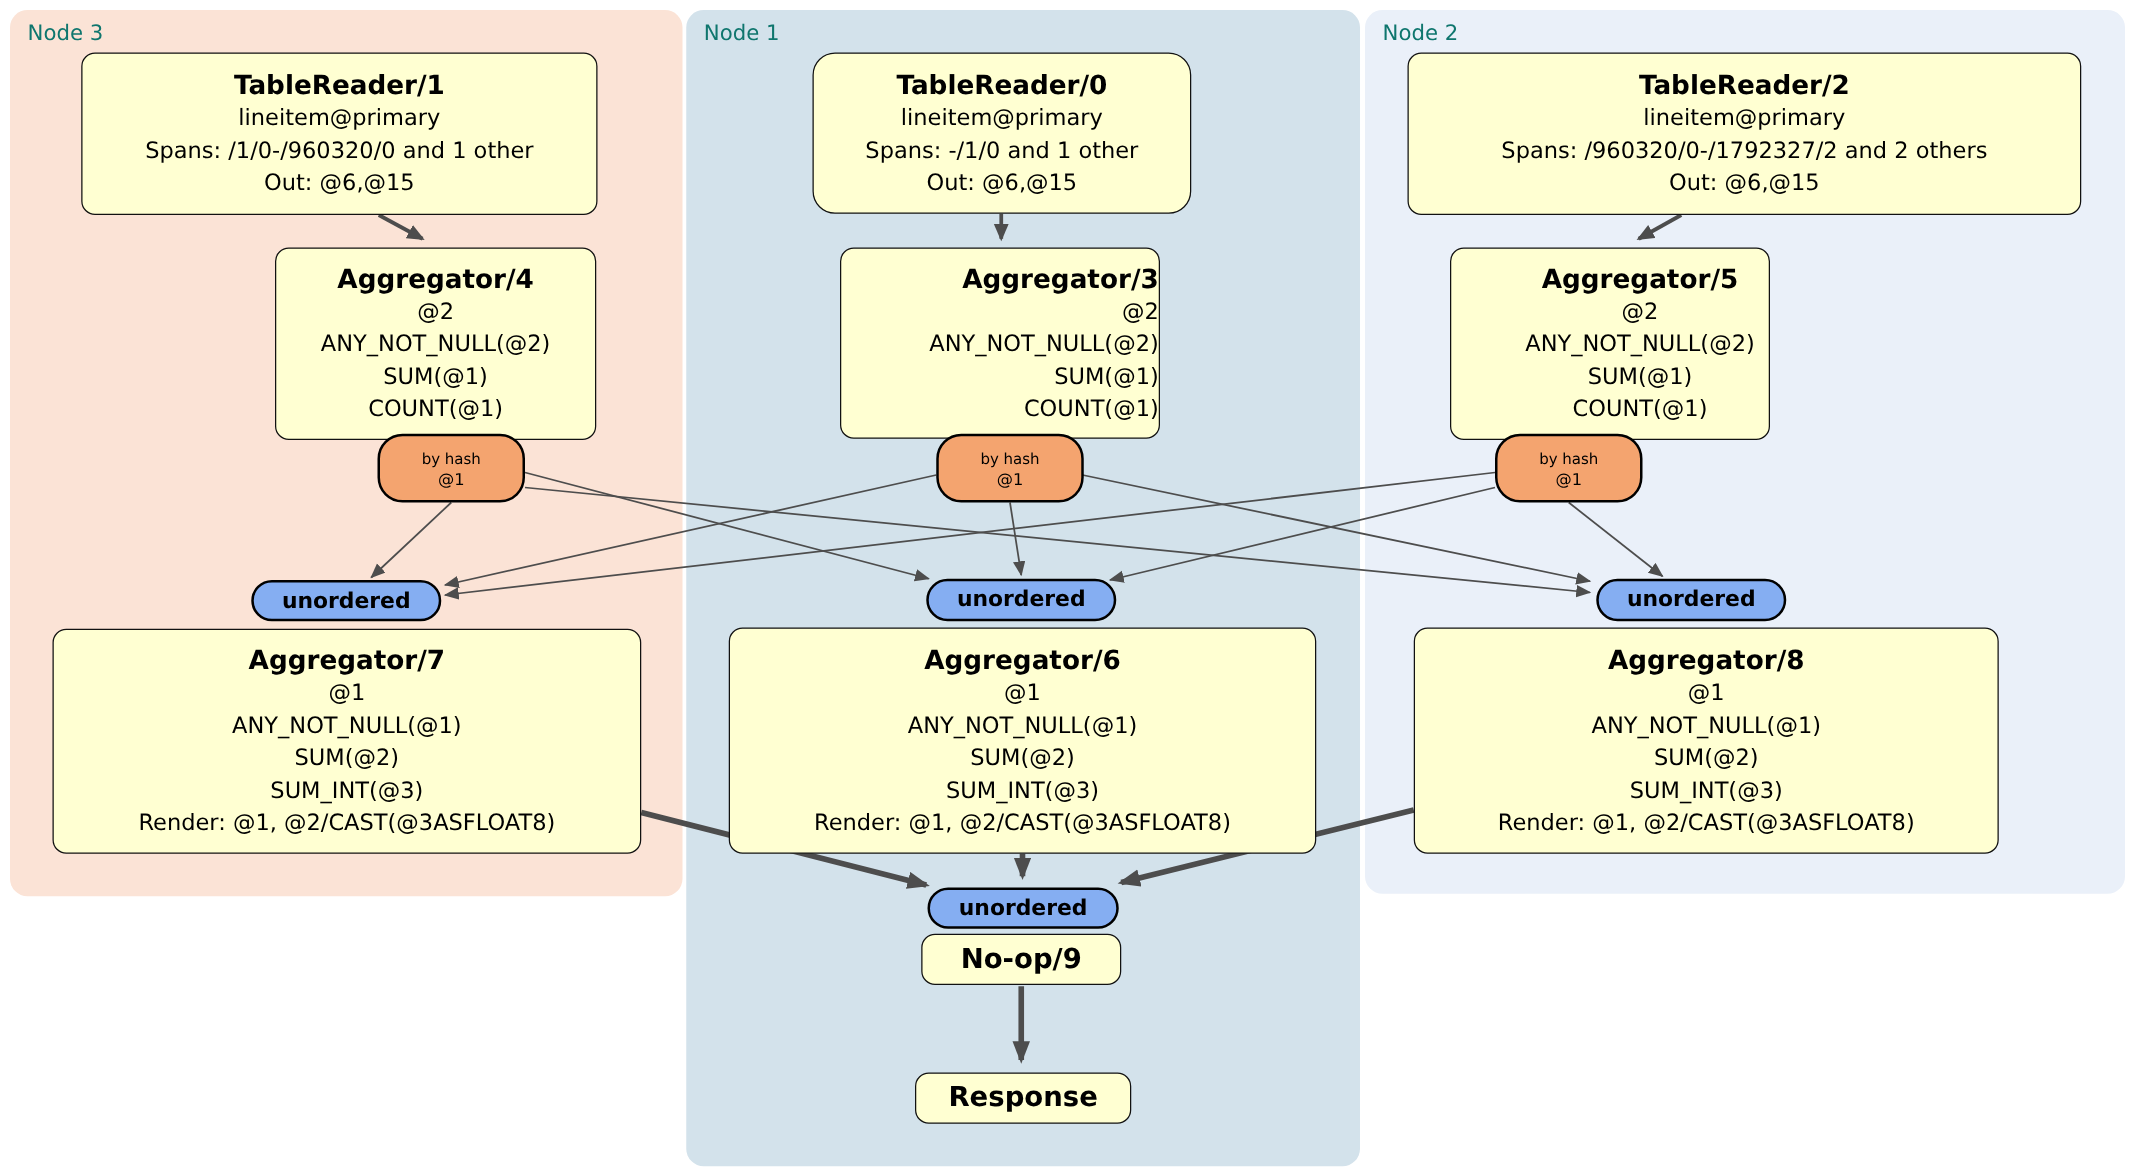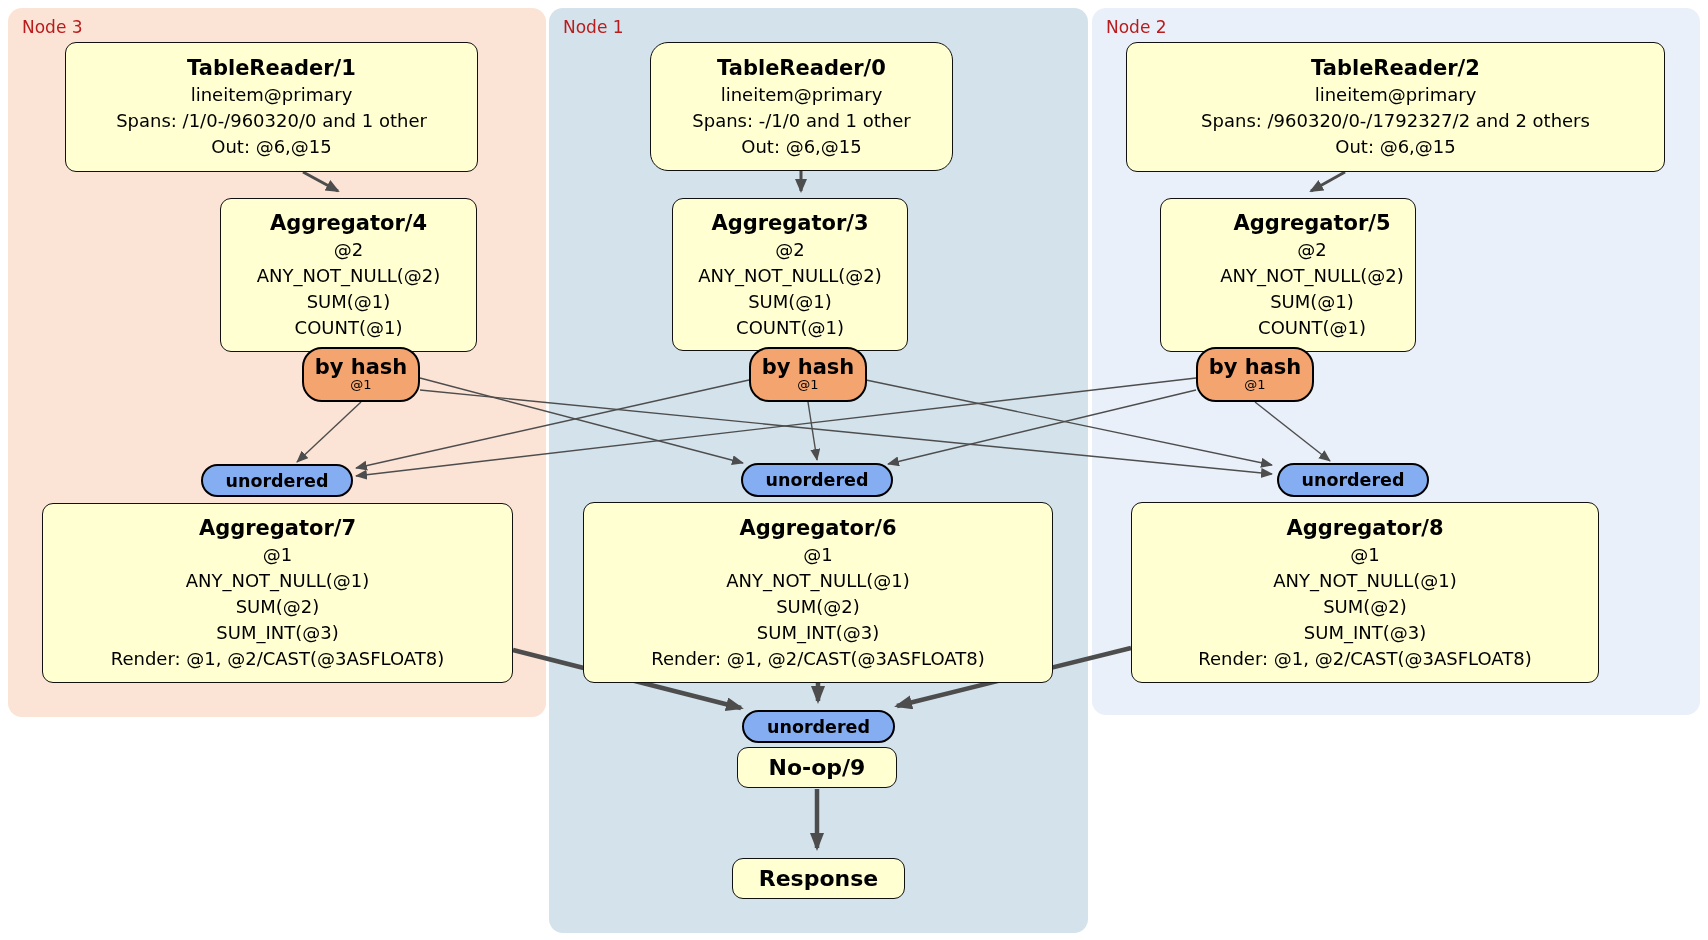--- a/index.html
+++ b/index.html
@@ -3,37 +3,37 @@
 <meta charset="utf-8">
 <style>
   html,body { margin:0; padding:0; background:#ffffff; }
   .canvas {
     position:relative; width:1708px; height:940px; overflow:hidden;
     background:#ffffff;
     font-family:"DejaVu Sans","Liberation Sans",sans-serif;
     color:var(--text);
   }
   .panel { position:absolute; border-radius:14px; z-index:0; }
-  .panel-label { position:absolute; top:9px; left:14px; font-size:17px; color:#b91c1c; }
+  .panel-label { position:absolute; top:9px; left:14px; font-size:17px; color:#0f766e; }
   svg.edges { position:absolute; left:0; top:0; z-index:1; }
   .pbox {
     position:absolute; z-index:2; box-sizing:border-box;
     background:var(--box-fill); border:1.6px solid var(--box-border); border-radius:11px;
     display:flex; flex-direction:column; align-items:center; justify-content:center;
     text-align:center; white-space:nowrap;
   }
   .ptitle { font-weight:bold; font-size:21px; line-height:28px; }
   .pline  { font-size:18px; line-height:26px; }
   .pill {
     position:absolute; z-index:2; box-sizing:border-box;
     display:flex; flex-direction:column; align-items:center; justify-content:center;
     border:2px solid #000; text-align:center; white-space:nowrap;
   }
   .hash-pill { background:var(--hash-fill); border-radius:20px; }
-  .hash-label { font-weight:bold; font-size:21px; line-height:20px; }
+  .hash-label { font-weight:normal; font-size:12px; line-height:20px; }
   .hash-key { font-size:13px; line-height:15px; }
   .stream-pill { background:var(--stream-fill); border-radius:17px; font-weight:bold; font-size:17.5px; }
   .endbox-title { font-weight:bold; font-size:22px; line-height:26px; }
 </style>
 </head>
 <body>
 
 <div class="canvas">
 
   <div class="panel" style="left:8px;top:8px;width:538px;height:709px;background:var(--node3-bg);">
@@ -113,21 +113,21 @@
     <div class="pline">SUM_INT(@3)</div>
     <div class="pline">Render: @1, @2/CAST(@3ASFLOAT8)</div>
   </div>
 
   <div class="pbox" style="left:650px;top:42px;width:303px;height:129px;border-radius:18px;">
     <div class="ptitle">TableReader/0</div>
     <div class="pline">lineitem@primary</div>
     <div class="pline">Spans: -/1/0 and 1 other</div>
     <div class="pline">Out: @6,@15</div>
   </div>
-  <div class="pbox" style="left:672px;top:198px;width:236px;height:153px;">
+  <div class="pbox" style="left:672px;top:198px;width:256px;height:153px;align-items:flex-end;">
     <div class="ptitle">Aggregator/3</div>
     <div class="pline">@2</div>
     <div class="pline">ANY_NOT_NULL(@2)</div>
     <div class="pline">SUM(@1)</div>
     <div class="pline">COUNT(@1)</div>
   </div>
   <div class="pill hash-pill" style="left:749px;top:347px;width:118px;height:55px;">
     <div class="hash-label">by hash</div>
     <div class="hash-key">@1</div>
   </div>

